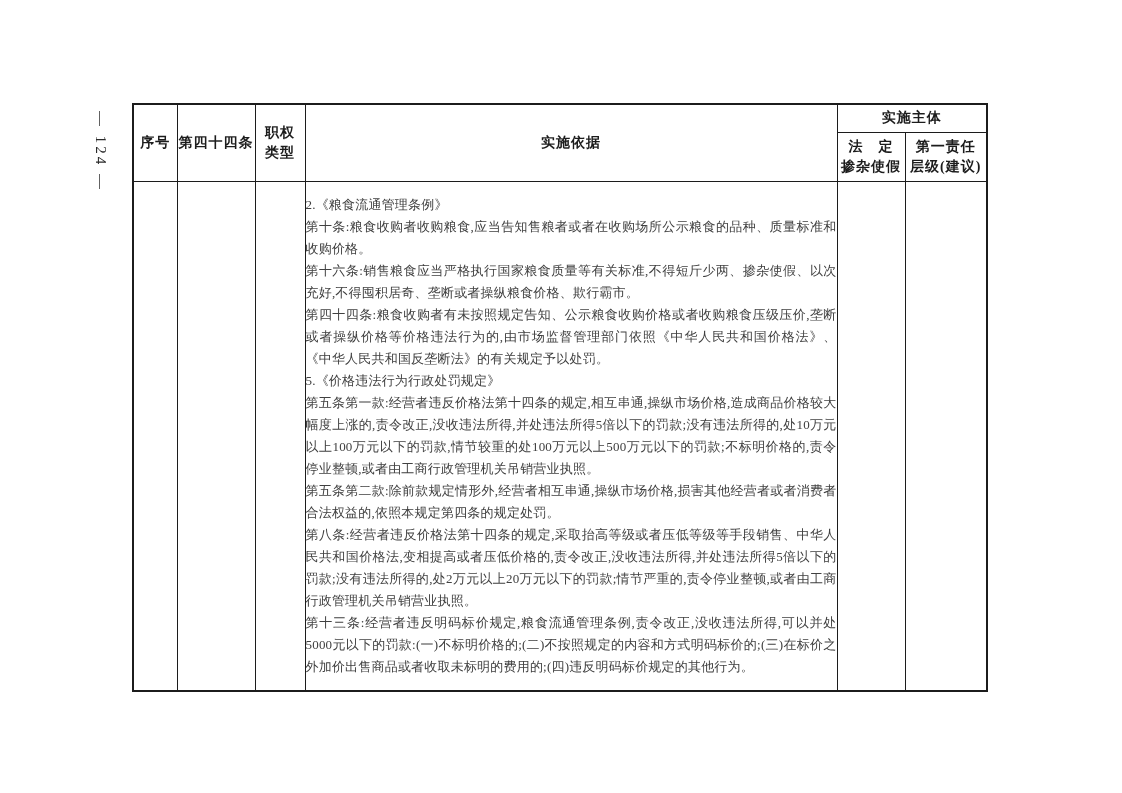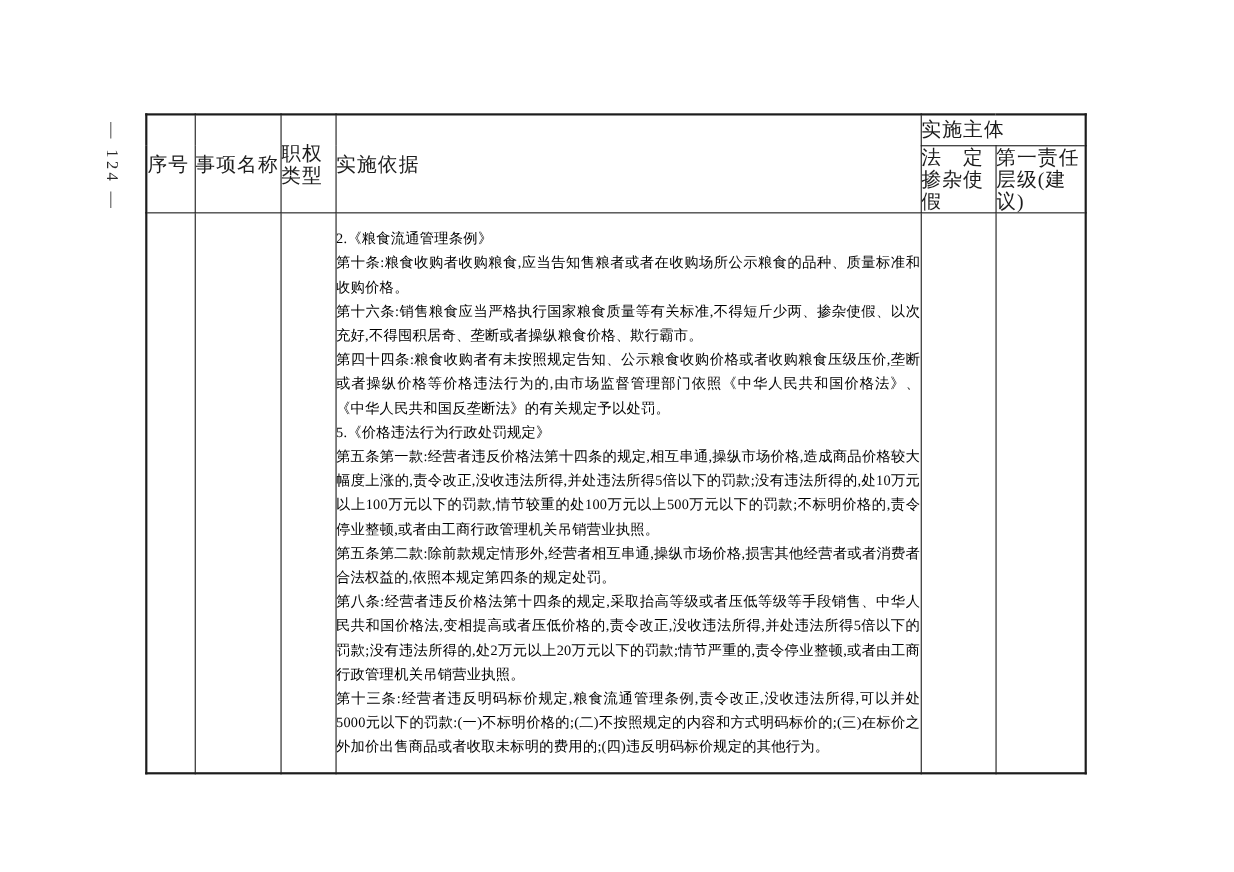--- a/index.html
+++ b/index.html
@@ -39,36 +39,37 @@
   table.grid td {
     border: 1px solid #1c1c1c;
     padding: 0;
     vertical-align: middle;
     overflow: hidden;
   }
   tr.hrow1 { height: 28px; }
   tr.hrow2 { height: 49px; }
   tr.brow  { height: 510px; }
   .hc {
-    text-align: left;
-    font-size: 18px;
+    text-align: center;
+    font-size: 14px;
     line-height: 20px;
     letter-spacing: 1px;
+    font-weight: bold;
   }
   .pre { white-space: pre-line; }
   td.basis {
     vertical-align: top;
     padding: 7px 8px 6px 8px;
   }
   .para {
     font-size: 13px;
     line-height: 22px;
     text-align: justify;
     letter-spacing: 0.2px;
-    color: #000000;
+    color: #404040;
   }
 </style>
 </head>
 <body>
 
 <div class="canvas">
 
   <div class="page-number">— 124 —</div>
 
   <table class="grid">
@@ -76,21 +77,21 @@
       <col style="width:44px">
       <col style="width:78px">
       <col style="width:50px">
       <col style="width:532px">
       <col style="width:68px">
       <col style="width:82px">
     </colgroup>
     <tbody>
       <tr class="hrow1">
         <td rowspan="2" class="hc">序号</td>
-        <td rowspan="2" class="hc">事项名称</td>
+        <td rowspan="2" class="hc">第四十四条</td>
         <td rowspan="2" class="hc pre">职权
 类型</td>
         <td rowspan="2" class="hc">实施依据</td>
         <td colspan="2" class="hc">实施主体</td>
       </tr>
       <tr class="hrow2">
         <td class="hc pre">法　定
 掺杂使假</td>
         <td class="hc pre">第一责任
 层级(建议)</td>

